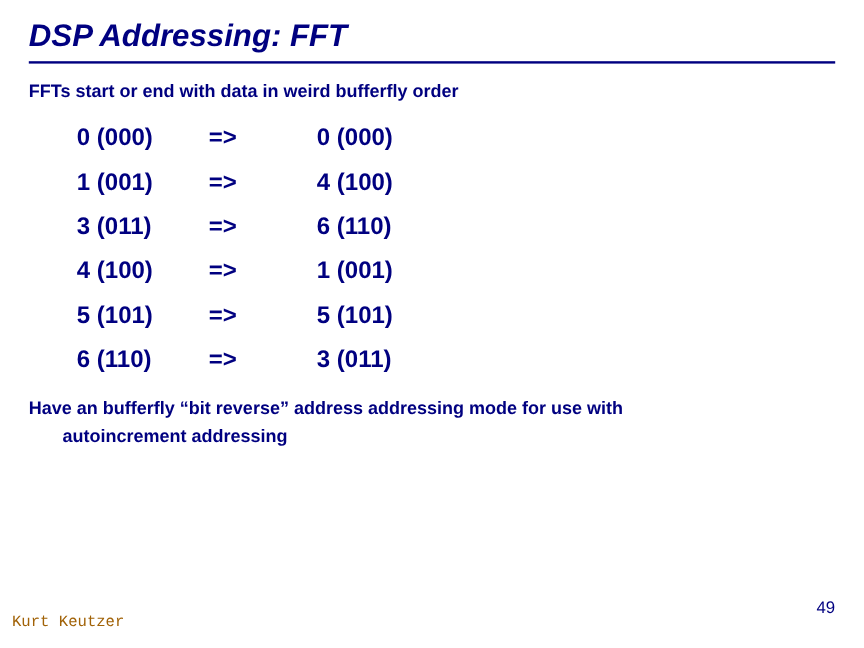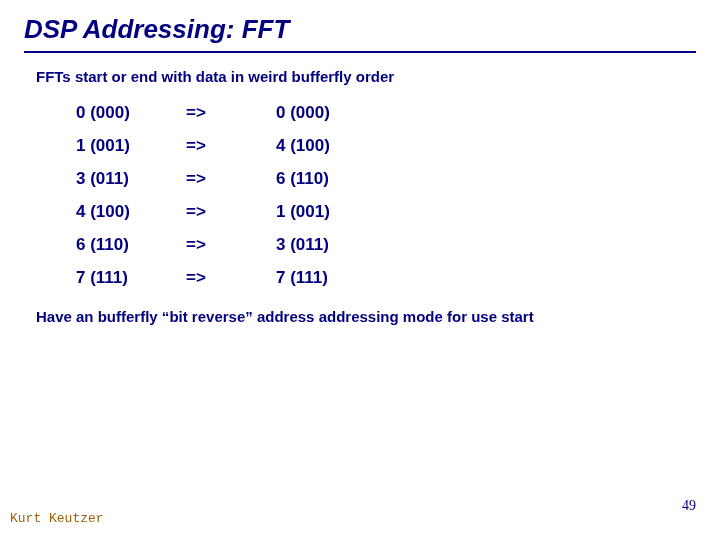--- a/index.html
+++ b/index.html
@@ -17,34 +17,34 @@
     font-weight: bold;
     font-style: italic;
     padding: 14px 0 6px 24px;
   }
   .hr {
     border: none;
     border-top: 2px solid #000080;
     margin: 0 24px 14px 24px;
   }
   .body {
-    padding: 0 36px;
+    padding: 0 24px;
     font-size: 15px;
     font-weight: bold;
     line-height: 1.35;
   }
   .intro { margin-bottom: 10px; }
   table.maptbl {
     border-collapse: collapse;
     margin: 0 0 12px 40px;
   }
   table.maptbl td {
     padding: 5px 0;
     font-weight: bold;
-    font-size: 17px;
+    font-size: 20px;
   }
   td.c-in  { width: 110px; }
   td.c-arr { width: 90px; }
   td.c-out { }
   .para { margin: 8px 0 14px 0; }
   .indent { padding-left: 28px; margin-top: 2px; }
   .ul { }
   .footer-author {
     position: absolute;
     left: 10px;
@@ -54,21 +54,20 @@
     color: #a16207;
     font-family: Liberation Mono, monospace;
   }
   .footer-page {
     position: absolute;
     right: 24px;
     bottom: 26px;
     font-size: 14px;
     font-weight: normal;
     color: #000080;
-    font-family: Liberation Serif, serif;
   }
 </style>
 </head>
 <body>
 
 <div class="title">DSP Addressing: FFT</div>
 <hr class="hr">
 
 <div class="body">
 
@@ -90,34 +89,35 @@
           <td class="c-in">3 (011)</td>
           <td class="c-arr">=&gt;</td>
           <td class="c-out">6 (110)</td>
         </tr>
         <tr>
           <td class="c-in">4 (100)</td>
           <td class="c-arr">=&gt;</td>
           <td class="c-out">1 (001)</td>
         </tr>
         <tr>
+          <td class="c-in">5 (101)</td>
+          <td class="c-arr">=&gt;</td>
+          <td class="c-out">5 (101)</td>
+        </tr>
+        <tr>
           <td class="c-in">6 (110)</td>
           <td class="c-arr">=&gt;</td>
           <td class="c-out">3 (011)</td>
-        </tr>
-        <tr>
-          <td class="c-in">7 (111)</td>
-          <td class="c-arr">=&gt;</td>
-          <td class="c-out">7 (111)</td>
         </tr>
       </tbody>
   </table>
 
 
   <div class="para">
-    <span>Have an bufferfly “</span><span class="ul">bit reverse</span><span>” address addressing mode for use start</span>
+    <span>Have an bufferfly “</span><span class="ul">bit reverse</span><span>” address addressing mode for use with</span>
+    <div class="indent">autoincrement addressing</div>
   </div>
 
 
 </div>
 
 <div class="footer-author">Kurt Keutzer</div>
 <div class="footer-page">49</div>
 
 </body></html>

